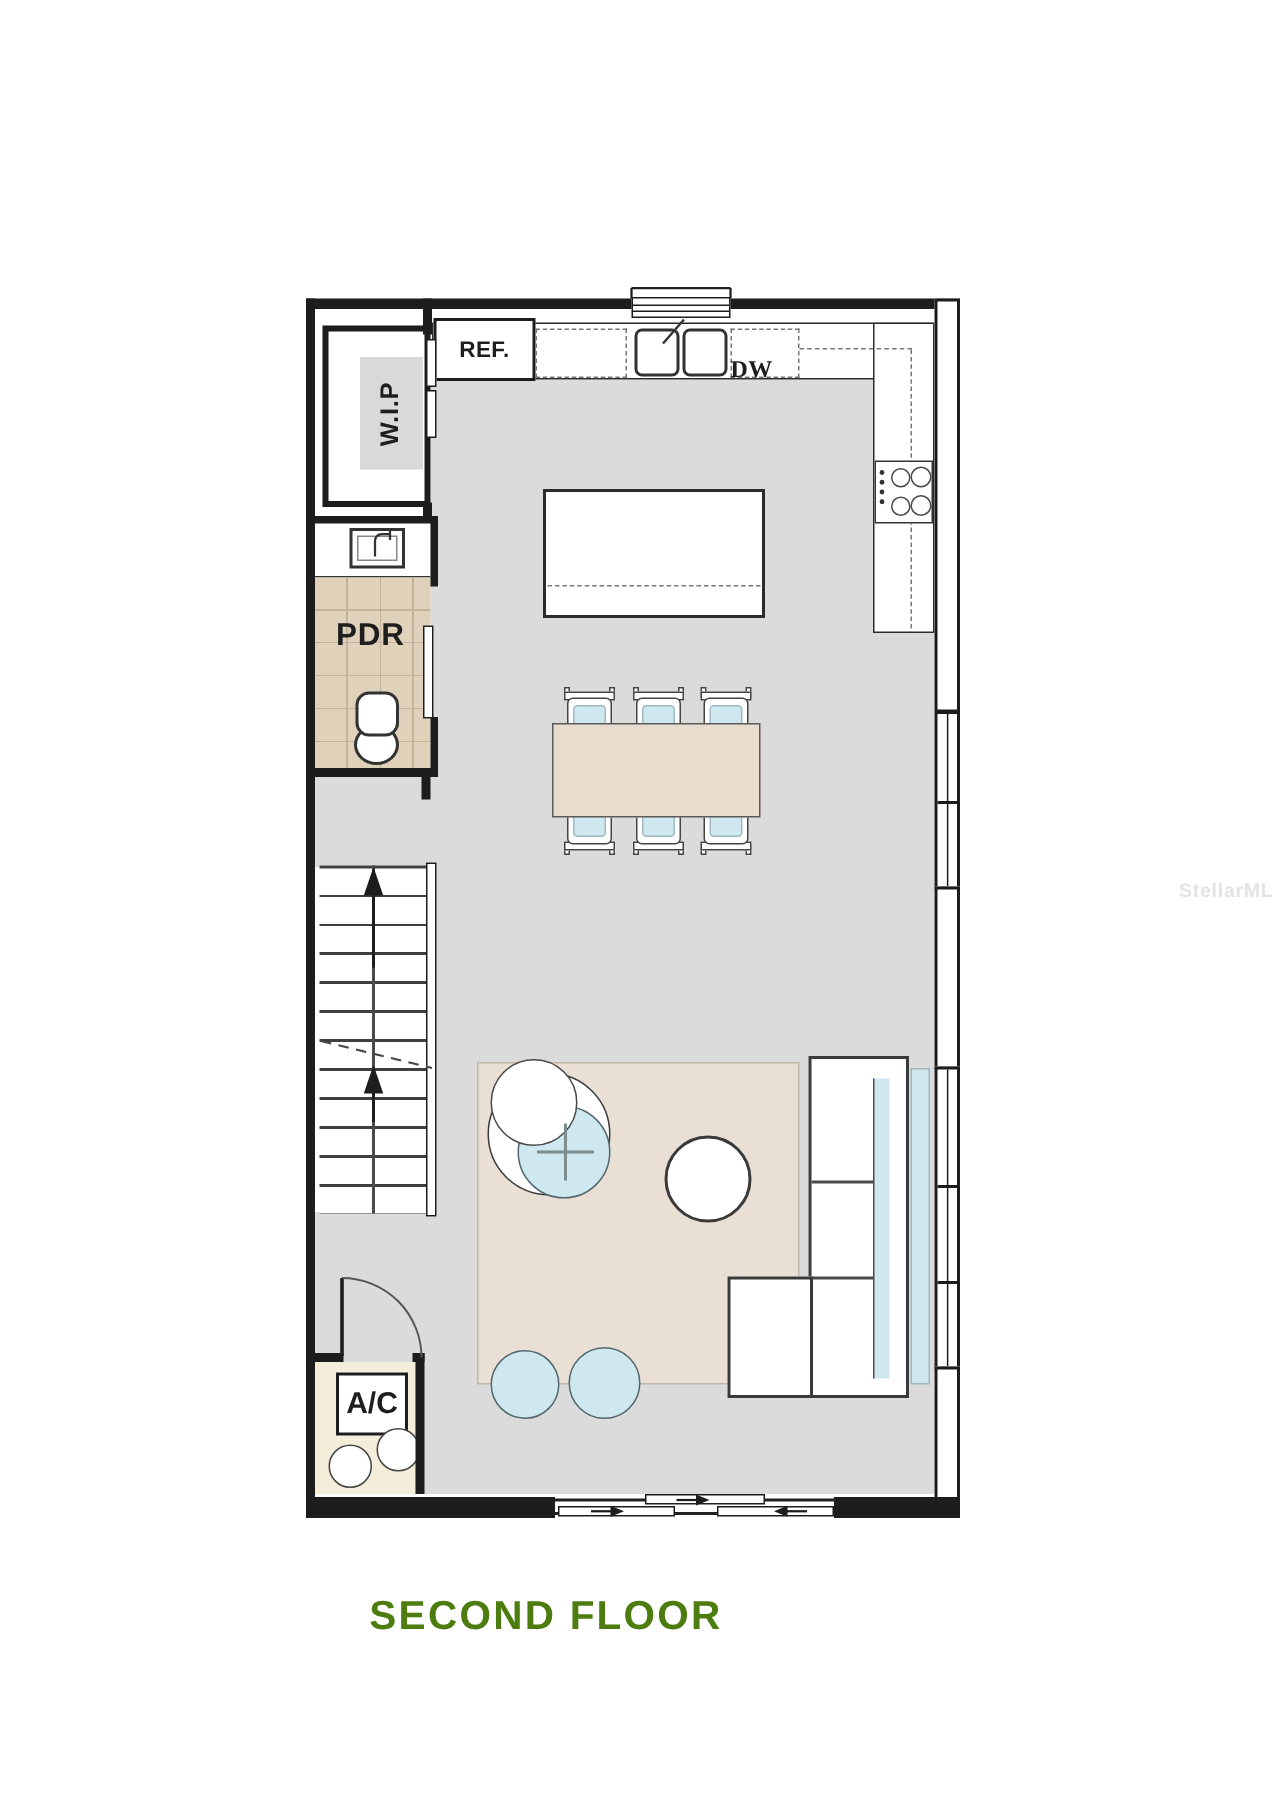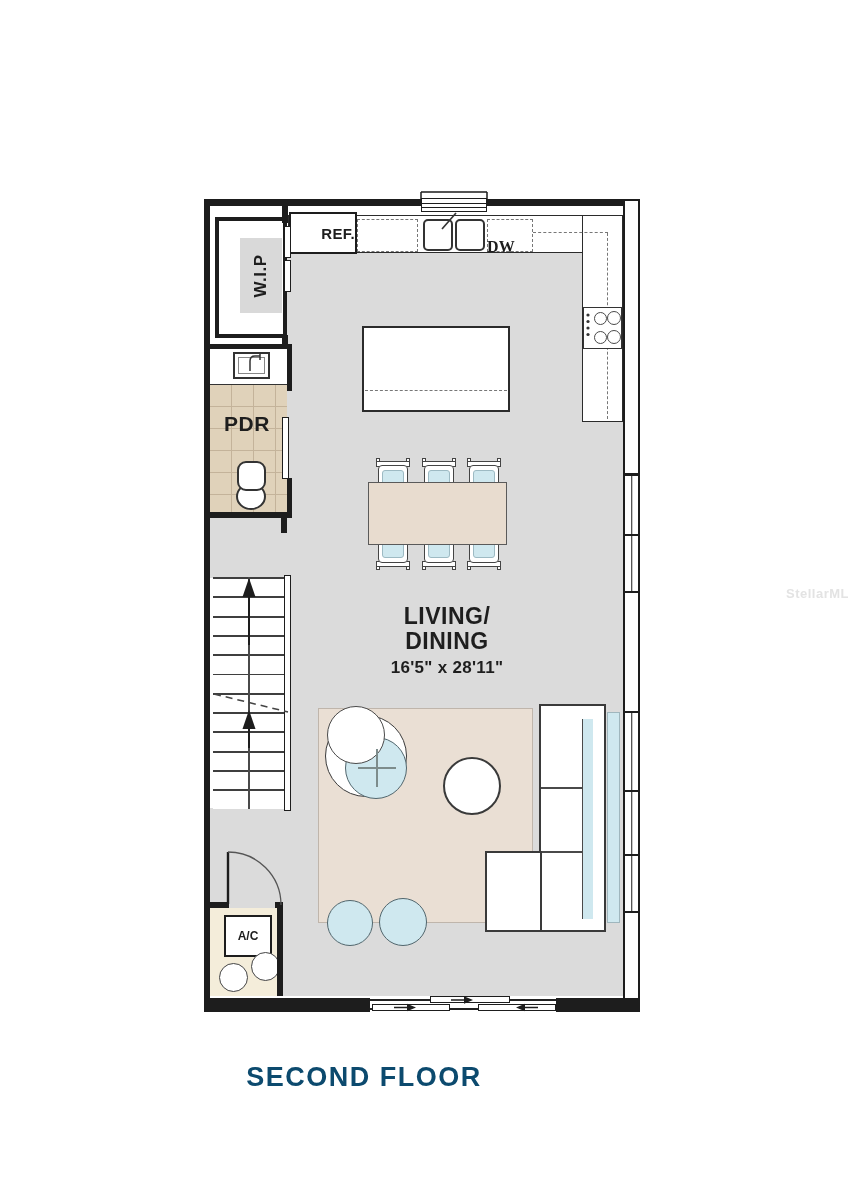--- a/index.html
+++ b/index.html
@@ -47,21 +47,21 @@
   .chair .body{position:absolute;left:3px;width:30px;height:24px;background:#fff;border:1.4px solid #444;border-radius:4px;}
   .chair .cushion{position:absolute;left:7px;width:22px;height:17px;background:var(--accent,#cfe8ef);border:1px solid #9dbac3;border-radius:3px;}
   .chair-t .post{top:0}.chair-t .bar{top:3px}.chair-t .body{top:7px}.chair-t .cushion{top:12px}
   .chair-b .post{bottom:0}.chair-b .bar{bottom:3px}.chair-b .body{bottom:7px}.chair-b .cushion{bottom:12px}
   .chair .post.pl{left:1px}.chair .post.pr{right:1px}
   
   .room-label{position:absolute;text-align:center;line-height:1.08;letter-spacing:0.5px;color:#1e1e1e;}
   .room-name{font-size:23px;}
   .room-dims{font-size:17px;margin-top:5px;letter-spacing:0.3px;}
   .small-label{position:absolute;font-size:15px;letter-spacing:0.3px;color:#1e1e1e;}
-  .title{position:absolute;left:0;width:728px;text-align:center;font-size:27px;letter-spacing:1.5px;color:#0c4a6e;}
+  .title{position:absolute;left:0;width:728px;text-align:center;font-size:27px;letter-spacing:1.5px;color:#4d7c0f;}
   .watermark{position:absolute;font-size:13px;color:#e3e3e3;white-space:nowrap;letter-spacing:0.5px;}
   svg.overlay{position:absolute;left:0;top:0;pointer-events:none;}
 </style>
 </head>
 <body>
 
 <div class="canvas">
 
   <div class="abs z1 floor" style="left:287px;top:250px;width:296px;height:746px;"></div>
   <div class="abs z1 floor" style="left:582px;top:422px;width:41px;height:574px;"></div>
@@ -69,21 +69,21 @@
   <div class="abs z1 floor" style="left:210px;top:808px;width:78px;height:188px;"></div>
   <div class="abs z1" style="left:210px;top:348px;width:77px;height:37px;background:#fff;border-bottom:1.5px solid #333;"></div>
   <div class="abs z1 tile" style="left:210px;top:385px;width:77px;height:127px;"></div>
   <div class="abs z1 cream" style="left:210px;top:908px;width:67px;height:88px;"></div>
 
   <div class="abs z2" style="left:318px;top:708px;width:215px;height:215px;background:var(--rug,#eadfd4);border:1px solid #bfb5ab;"></div>
   <div class="abs z2 blue" style="left:607px;top:712px;width:13px;height:211px;border:1px solid #9fb6bd;"></div>
 
   <div class="abs z3 counter" style="left:288px;top:215px;width:334px;height:38px;"></div>
   <div class="abs z3 counter" style="left:582px;top:215px;width:41px;height:207px;"></div>
-  <div class="abs z3" style="left:289px;top:212px;width:68px;height:42px;background:#fff;border:2.5px solid #1d1d1d;display:flex;align-items:center;justify-content:flex-end;">
+  <div class="abs z3" style="left:289px;top:212px;width:68px;height:42px;background:#fff;border:2.5px solid #1d1d1d;display:flex;align-items:center;justify-content:center;">
     <span class="small-label" style="position:static;font-size:15px;">REF.</span>
   </div>
   <div class="abs z3 dashedbox" style="left:357px;top:219px;width:61px;height:33px;"></div>
   <div class="abs z3 whitebox" style="left:423px;top:219px;width:30px;height:32px;border-radius:5px;"></div>
   <div class="abs z3 whitebox" style="left:455px;top:219px;width:30px;height:32px;border-radius:5px;"></div>
   <div class="abs z3 dashedbox" style="left:487px;top:219px;width:46px;height:33px;"></div>
   <div class="abs z3" style="left:533px;top:232px;width:75px;height:2px;border-top:1.5px dashed #777;"></div>
   <div class="abs z3" style="left:607px;top:233px;width:2px;height:186px;border-left:1.5px dashed #777;"></div>
   <div class="abs z3" style="left:362px;top:326px;width:148px;height:86px;background:#fff;border:2px solid #2b2b2b;">
     <div class="abs" style="left:1px;top:62px;width:142px;height:2px;border-top:1.5px dashed #777;"></div>
@@ -152,21 +152,21 @@
   <div class="abs z3" style="left:541px;top:851px;width:41px;height:2px;background:#4a4a4a;"></div>
   <div class="abs z3 outline" style="left:485px;top:851px;width:57px;height:81px;"></div>
 
   <div class="abs z3" style="left:236px;top:483px;width:30px;height:27px;background:#fff;border:2px solid #333;border-radius:50%;"></div>
   <div class="abs z3" style="left:237px;top:461px;width:29px;height:30px;background:#fff;border:2px solid #333;border-radius:9px;"></div>
   <div class="abs z3" style="left:233px;top:352px;width:37px;height:27px;background:#fff;border:2px solid #333;">
     <div class="abs" style="left:3px;top:3px;right:3px;bottom:3px;border:1px solid #888;"></div>
   </div>
 
   <div class="abs z3" style="left:224px;top:915px;width:48px;height:42px;background:#fff;border:2.5px solid #1d1d1d;display:flex;align-items:center;justify-content:center;">
-    <span style="font-size:12px;">A/C</span>
+    <span style="font-size:20px;">A/C</span>
   </div>
   <div class="abs z3 circle" style="left:219px;top:963px;width:29px;height:29px;background:#fff;border:1.6px solid #444;"></div>
   <div class="abs z3 circle" style="left:251px;top:952px;width:29px;height:29px;background:#fff;border:1.6px solid #444;"></div>
 
   <div class="abs z3 stairs" style="left:213px;top:577px;width:72px;height:232px;"></div>
   <div class="abs z3" style="left:248px;top:577px;width:2px;height:232px;background:#4a4a4a;"></div>
   <div class="abs z4 leaf" style="left:284px;top:575px;width:7px;height:236px;"></div>
 
   <div class="abs z4 wall" style="left:204px;top:199px;width:436px;height:7px;"></div>
   <div class="abs z4 win" style="left:421px;top:198px;width:66px;height:14px;border-width:1.5px;">
@@ -208,25 +208,20 @@
   <div class="abs z4 wall" style="left:287px;top:344px;width:5px;height:47px;"></div>
   <div class="abs z4 leaf" style="left:282px;top:417px;width:7px;height:62px;"></div>
   <div class="abs z4 wall" style="left:287px;top:478px;width:5px;height:40px;"></div>
   <div class="abs z4 wall" style="left:204px;top:512px;width:84px;height:6px;"></div>
   <div class="abs z4 wall" style="left:281px;top:518px;width:6px;height:15px;"></div>
 
   <div class="abs z4 wall" style="left:204px;top:902px;width:25px;height:6px;"></div>
   <div class="abs z4 wall" style="left:275px;top:902px;width:8px;height:6px;"></div>
   <div class="abs z4 wall" style="left:277px;top:902px;width:6px;height:94px;"></div>
 
-  <div class="room-label z5" style="left:344px;top:604px;width:206px;">
-    <div class="room-name">LIVING/</div>
-    <div class="room-name">DINING</div>
-    <div class="room-dims">16'5" x 28'11"</div>
-  </div>
   <div class="small-label z5" style="left:224px;top:412px;font-size:21px;letter-spacing:0.5px;">PDR</div>
   <div class="small-label z5" style="left:487px;top:238px;font-size:16px;font-family:Liberation Serif, serif;">DW</div>
   <div class="title z5" style="top:1062px;">SECOND FLOOR</div>
   <div class="watermark z5" style="left:786px;top:586px;">StellarMLS</div>
 
   <svg class="overlay z6" width="848" height="1200" viewBox="0 0 848 1200">
 
     <g>
       <line x1="249" y1="645" x2="249" y2="594" stroke="#1d1d1d" stroke-width="2"></line>
       <polygon points="249,578 242.5,597 255.5,597" fill="#1d1d1d"></polygon>

